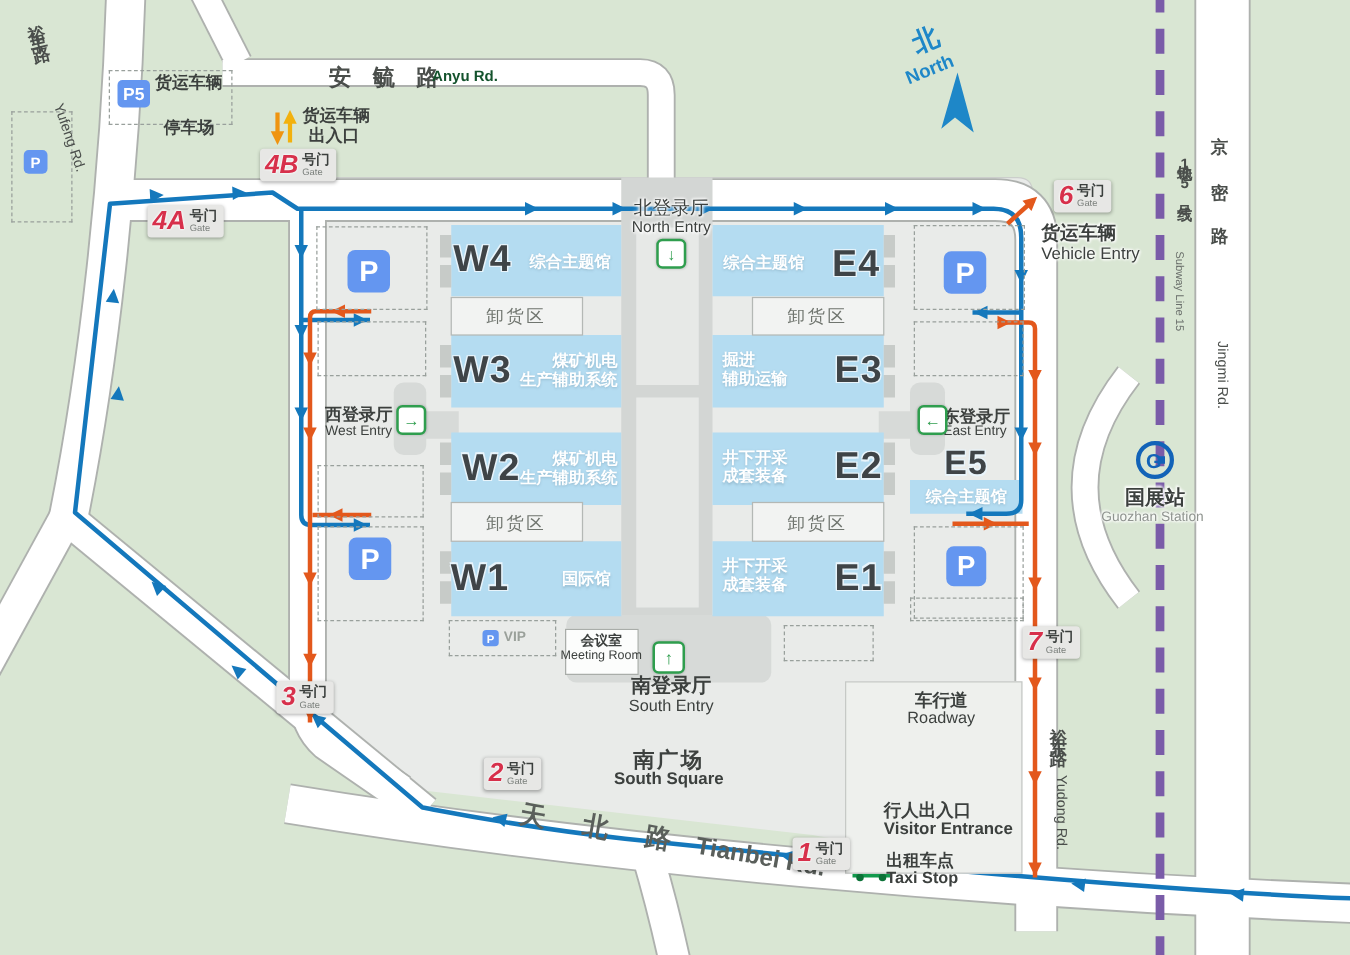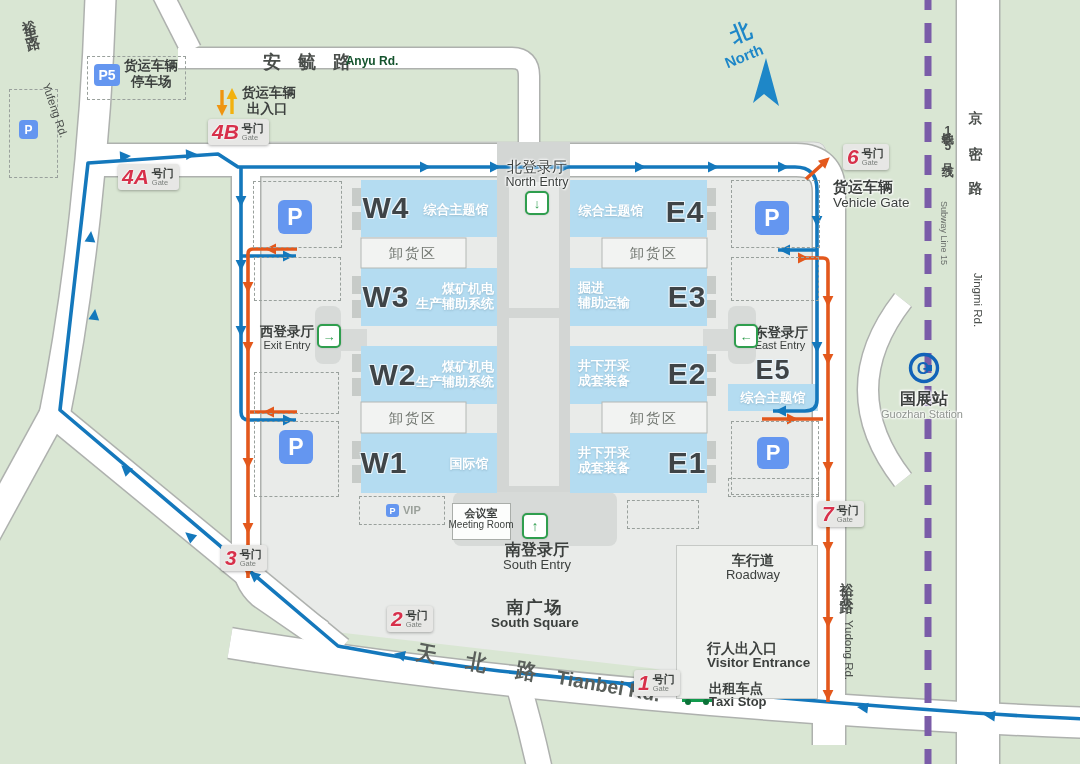--- a/index.html
+++ b/index.html
@@ -274,38 +274,38 @@
 <div class="lbl vl c" style="left:977px;top:300px;font-size:11.5px;color:#4a4e4b;">Jingmi Rd.</div>
 
 <div class="lbl vt" style="left:940px;top:122px;font-size:12px;letter-spacing:1px;color:#4a4e4b;font-weight:bold;">地铁15号线</div>
 <div class="lbl vl c" style="left:944px;top:233px;font-size:9px;color:#6a6f6b;">Subway Line 15</div>
 
 <div class="lbl c" style="left:741px;top:33px;font-size:21px;font-weight:bold;color:#1e87c8;transform:translate(-50%,-50%) rotate(-22deg);">北</div>
 <div class="lbl c" style="left:744px;top:56px;font-size:15px;font-weight:bold;color:#1e87c8;transform:translate(-50%,-50%) rotate(-22deg);">North</div>
 
 <div class="lbl" style="left:124px;top:58px;font-size:13.5px;font-weight:bold;">
   <div>货运车辆</div>
-  <div style="padding-left:7px;">停车场</div>
+  <div style="padding-left:7px;margin-top:20px;">停车场</div>
 </div>
 <div class="lbl" style="left:242px;top:85px;font-size:13.5px;font-weight:bold;">
   <div>货运车辆</div>
   <div style="padding-left:5px;">出入口</div>
 </div>
 
 <div class="lbl halo" style="left:833px;top:178px;">
   <div style="font-size:15px;font-weight:bold;">货运车辆</div>
-  <div style="font-size:13.5px;">Vehicle Gate</div>
+  <div style="font-size:13.5px;">Vehicle Entry</div>
 </div>
 
 <div class="lbl c halo" style="left:537px;top:167px;font-size:15px;font-weight:normal;">北登录厅</div>
 <div class="lbl c halo" style="left:537px;top:182px;font-size:12.5px;">North Entry</div>
 <div class="lbl c" style="left:537px;top:550px;font-size:16px;font-weight:bold;">南登录厅</div>
 <div class="lbl c" style="left:537px;top:565px;font-size:13px;">South Entry</div>
 <div class="lbl c" style="left:287px;top:332px;font-size:13.5px;font-weight:bold;">西登录厅</div>
-<div class="lbl c" style="left:287px;top:345px;font-size:11px;">Exit Entry</div>
+<div class="lbl c" style="left:287px;top:345px;font-size:11px;">West Entry</div>
 <div class="lbl c" style="left:781px;top:333px;font-size:13.5px;font-weight:bold;">东登录厅</div>
 <div class="lbl c" style="left:780px;top:345px;font-size:11px;">East Entry</div>
 
 <div class="lbl c hcode" style="left:386px;top:208px;">W4</div>
 <div class="lbl c hdesc" style="left:456px;top:210px;">综合主题馆</div>
 <div class="lbl c hcode" style="left:386px;top:297px;">W3</div>
 <div class="lbl hdesc" style="left:494px;top:282px;transform:translateX(-100%);text-align:right;">
   <div>煤矿机电</div>
   <div>生产辅助系统</div>
 </div>

